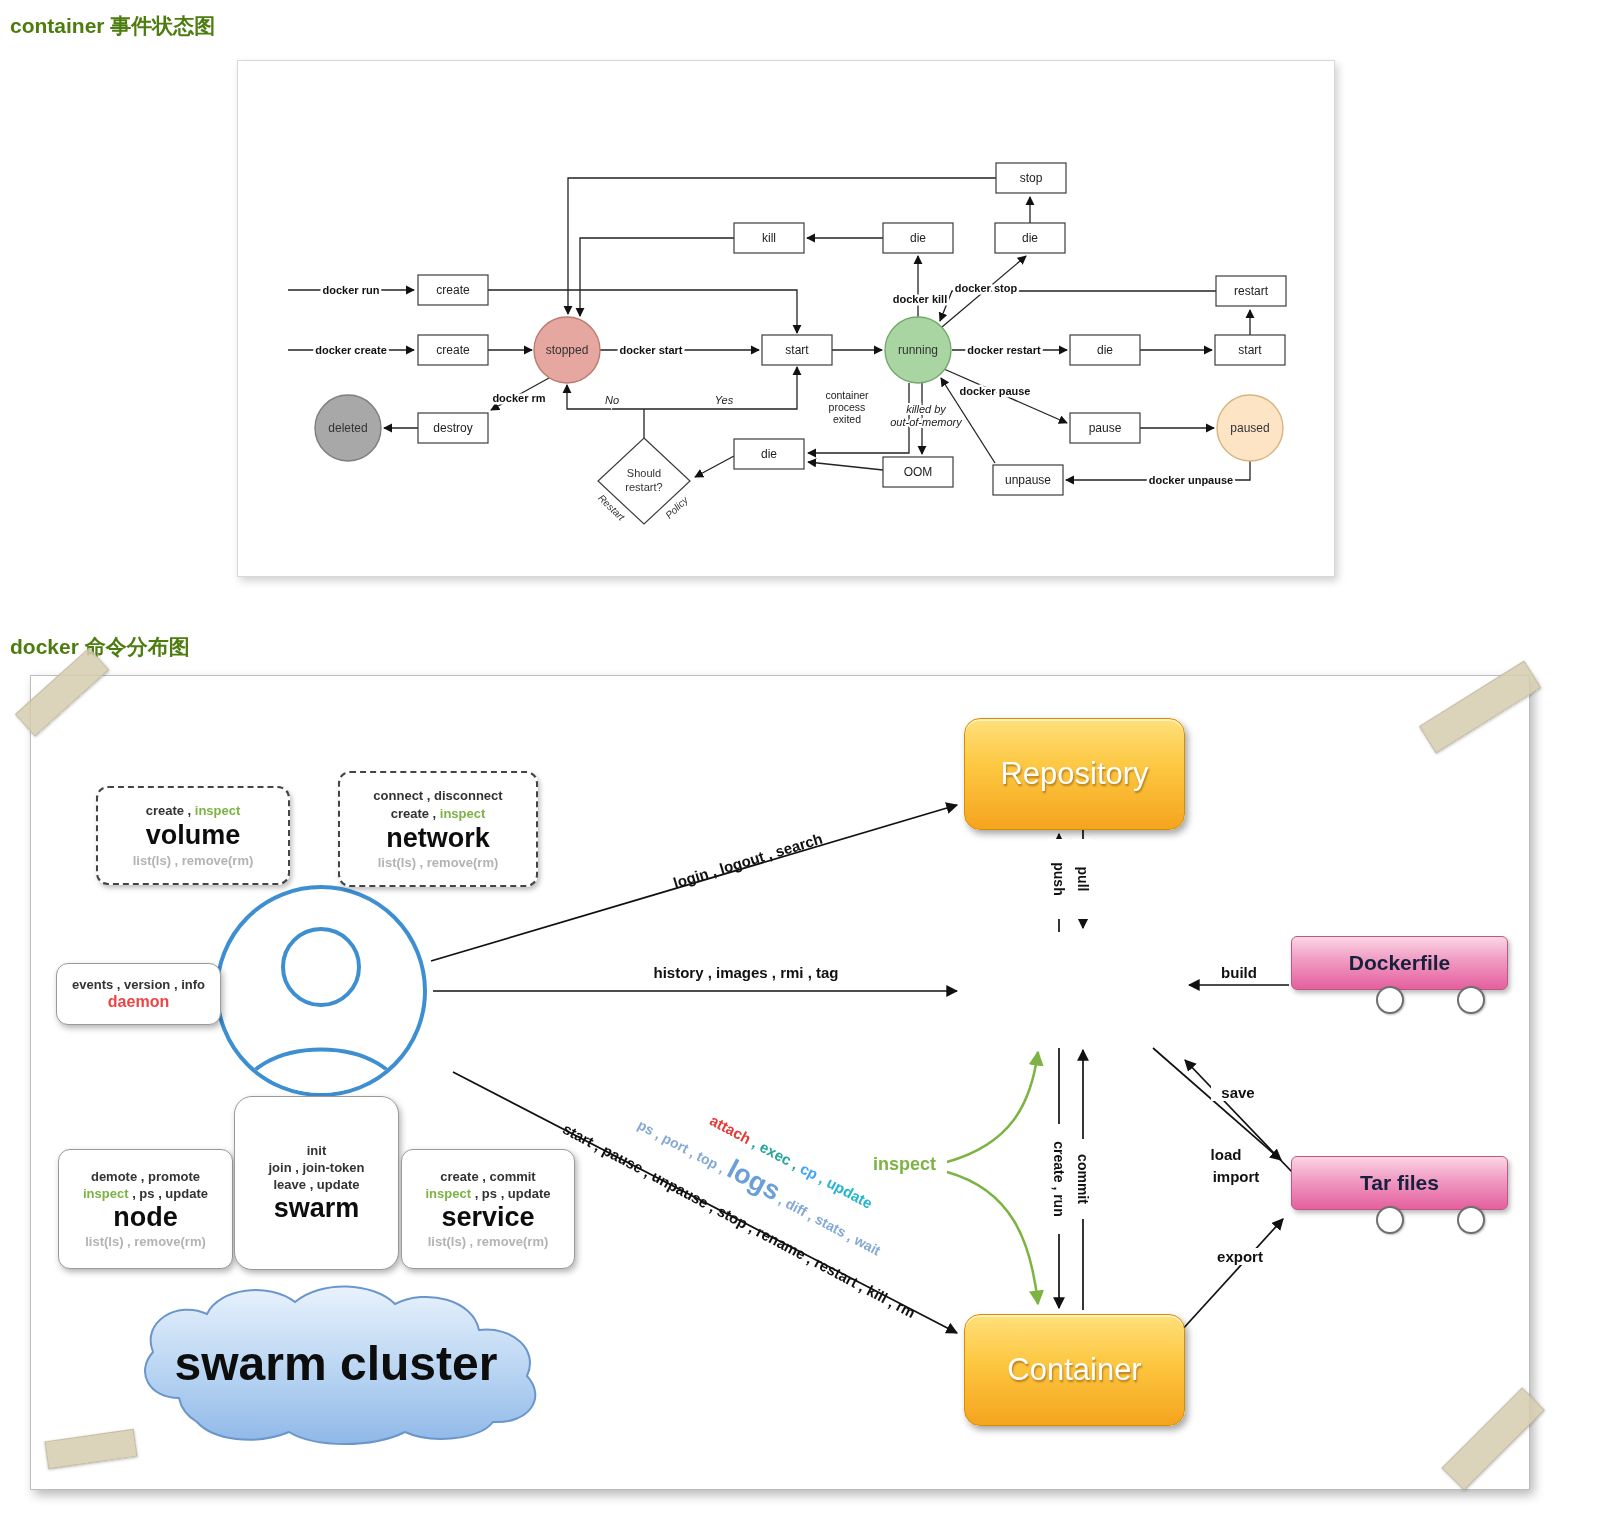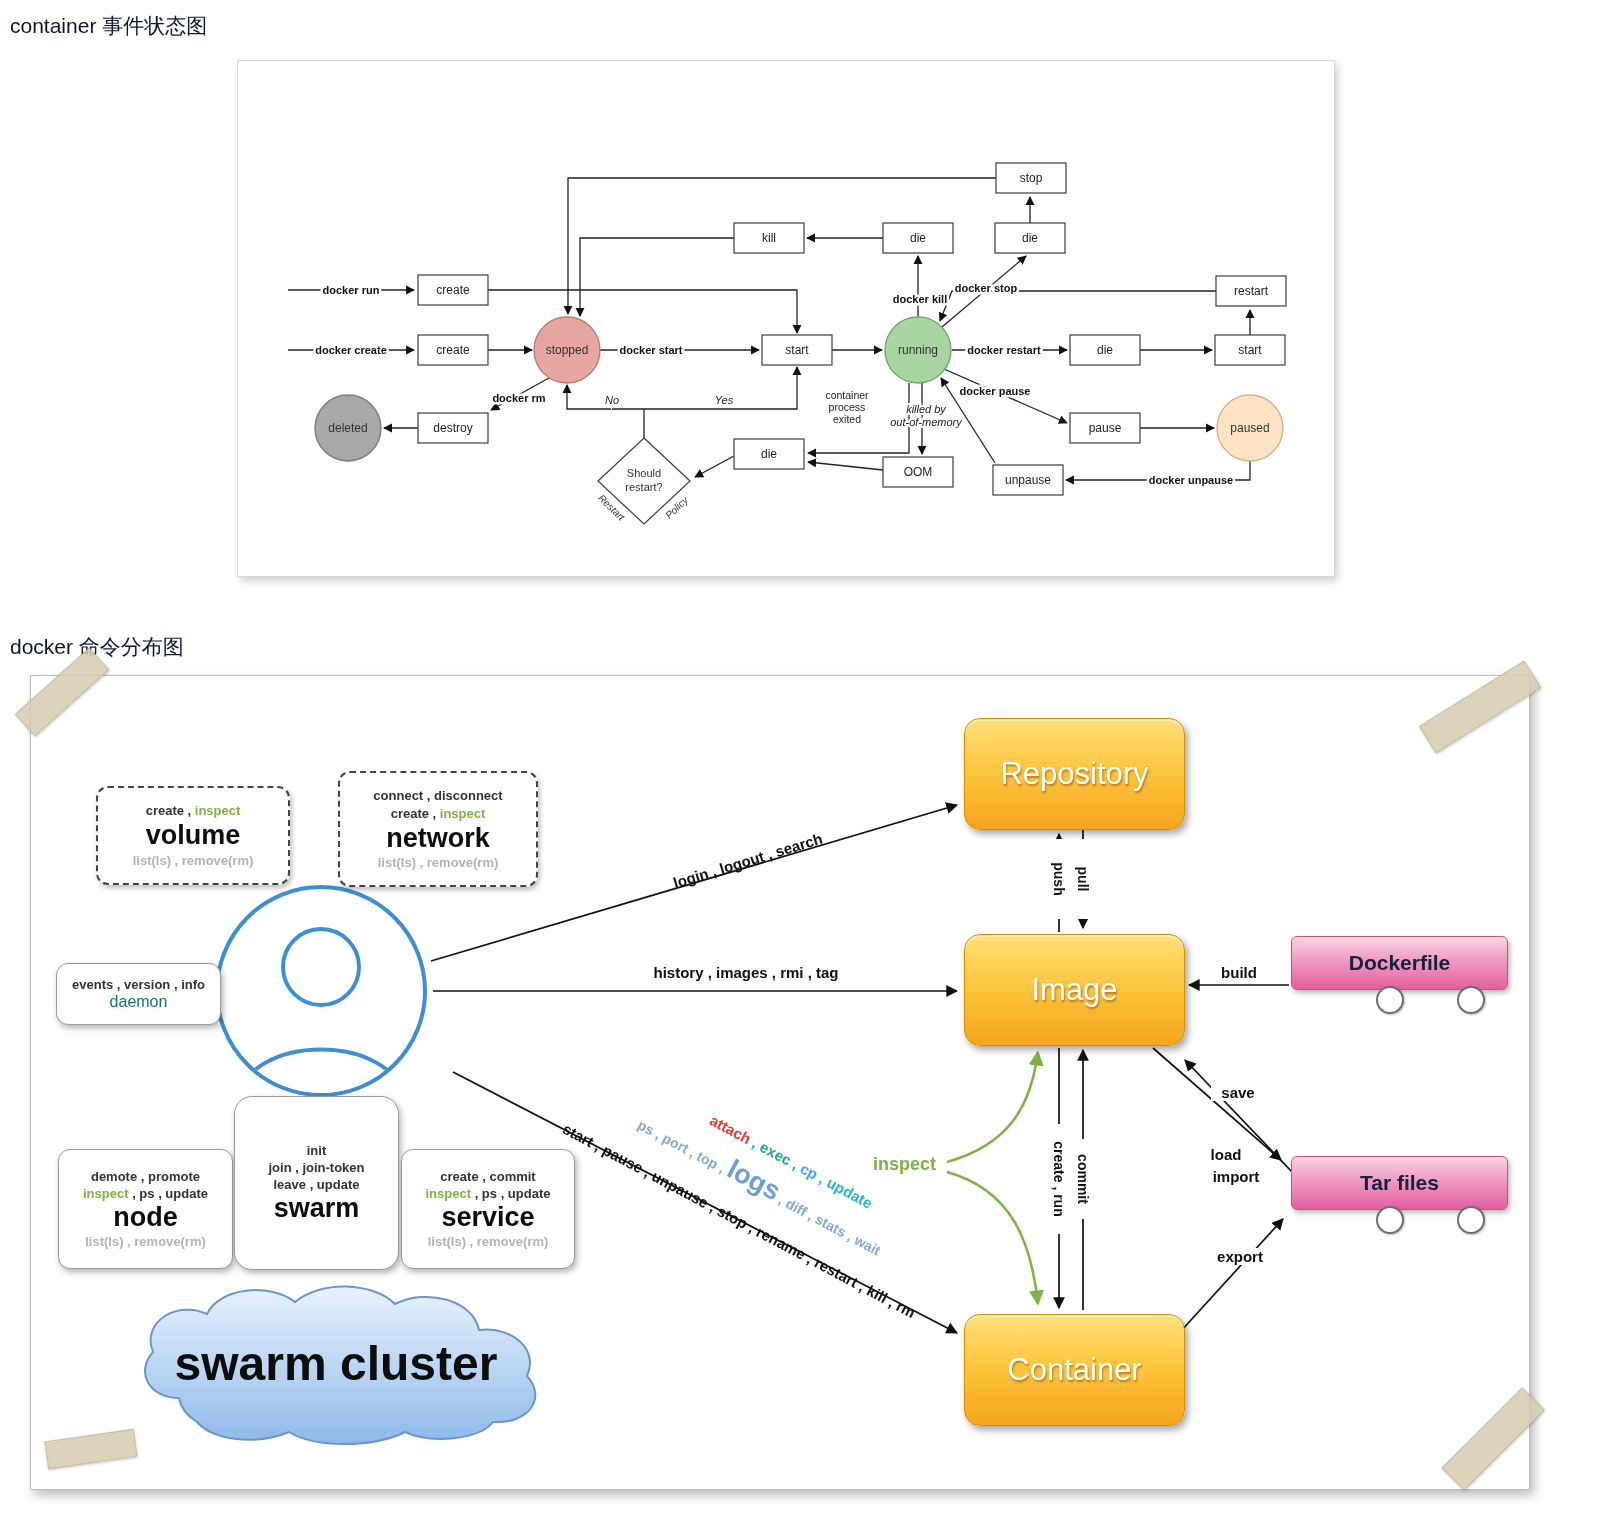--- a/index.html
+++ b/index.html
@@ -1,18 +1,18 @@
 <!DOCTYPE html>
 <html><head>
 <meta charset="utf-8">
 <style>
   html,body{margin:0;padding:0;background:#fff}
   .stage{position:relative;width:1600px;height:1520px;background:#fff;overflow:hidden;
          font-family:"Liberation Sans","DejaVu Sans",sans-serif}
-  .heading{position:absolute;font-size:21px;font-weight:normal;color:#0f172a}
+  .heading{position:absolute;font-size:21px;font-weight:bold;color:#4d7c0f}
 
   
   .panel{position:absolute;left:237px;top:60px;width:1096px;height:515px;background:#fff;
          border:1px solid #d8d8d8;box-shadow:3px 4px 8px rgba(0,0,0,.18)}
   .panel svg{display:block;width:100%;height:100%}
   .nlbl{font:12px "Liberation Sans",sans-serif;fill:#222;text-anchor:middle}
   .clbl{font:12px "Liberation Sans",sans-serif;fill:#333;text-anchor:middle}
   .elbl{font:bold 11px "Liberation Sans",sans-serif;fill:#111;text-anchor:middle;
         paint-order:stroke;stroke:#fff;stroke-width:5px;stroke-linejoin:round}
   .ilbl{font:italic 11px "Liberation Sans",sans-serif;fill:#222;text-anchor:middle;
@@ -33,21 +33,21 @@
   .dbox{position:absolute;background:#fff;border:2px dashed #444;border-radius:12px;
         box-shadow:2px 3px 5px rgba(0,0,0,.25);display:flex;flex-direction:column;
         align-items:center;justify-content:center;gap:3px;text-align:center}
   .obox{position:absolute;background:#fff;border:1.5px solid #9a9a9a;border-radius:12px;
         box-shadow:2px 3px 6px rgba(0,0,0,.3);display:flex;flex-direction:column;
         align-items:center;justify-content:center;gap:2px;text-align:center}
   .cmdline{font-size:13px;font-weight:bold;color:#333;white-space:nowrap}
   .cmdline .grn{color:#7cb342}
   .cmdline.gray{color:#b3b3b3}
   .btitle{font-size:27px;font-weight:bold;color:#0d0d0d;line-height:1.05}
-  .btitle-sm{font-size:16px;font-weight:normal;color:#0f766e}
+  .btitle-sm{font-size:16px;font-weight:bold;color:#ef4444}
 
   .gold{position:absolute;width:219px;height:110px;border-radius:16px;
         background:linear-gradient(180deg,#ffe07a 0%,#fdc63f 45%,#f5a41f 100%);
         border:1px solid #d98e00;box-shadow:3px 4px 7px rgba(0,0,0,.35),inset 0 2px 0 rgba(255,255,255,.55);
         display:flex;align-items:center;justify-content:center;
         font-size:31px;font-weight:normal;color:#fff;text-shadow:1px 2px 2px rgba(120,70,0,.55)}
 
   .train{position:absolute;width:215px;height:85px}
   .train-body{width:215px;height:52px;border-radius:6px;
         background:linear-gradient(180deg,#fbd5e5 0%,#f09ac2 45%,#e4609e 100%);
@@ -320,23 +320,20 @@
             <stop offset="1" stop-color="#8fb8e8"></stop>
           </linearGradient>
         </defs>
         <path transform="translate(10,12)" fill="url(#cg)" stroke="#6a96cc" stroke-width="2" d="M 78,112 C 48,112 34,86 52,66 C 40,36 76,14 106,28 C 118,2 168,-4 194,16 C 220,-6 272,-4 294,18 C 326,2 372,14 378,44 C 412,40 438,64 426,90 C 446,112 428,138 392,136 C 378,154 330,158 304,146 C 272,162 214,162 188,146 C 154,160 112,154 96,136 C 86,130 80,122 78,112 Z"></path>
         <text class="cloudtxt" x="245" y="106">swarm cluster</text>
       </svg>
 
       <div class="gold" style="left:933px;top:42px">
           <span>Repository</span>
         </div>
-      <div class="gold" style="left:933px;top:258px">
-          <span>Image</span>
-        </div>
       <div class="gold" style="left:933px;top:638px">
           <span>Container</span>
         </div>
 
       <div class="train" style="left:1260px;top:480px">
         <div class="train-body">Tar files</div>
         <div class="wheel" style="left:85px"></div>
         <div class="wheel" style="left:166px"></div>
       </div>
       <div class="train" style="left:1260px;top:260px">

